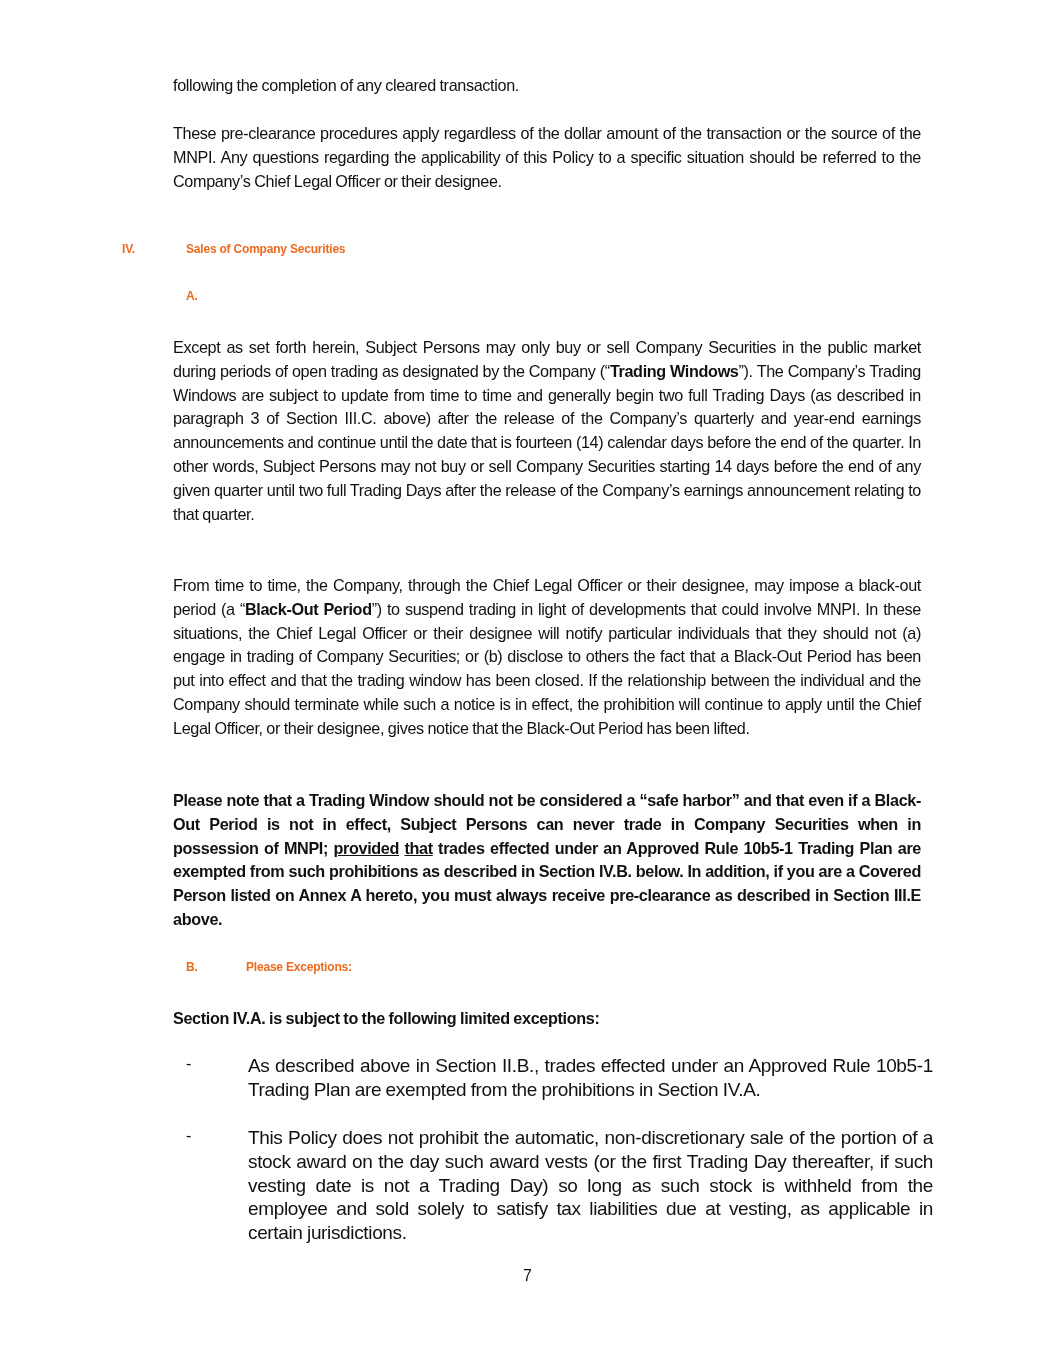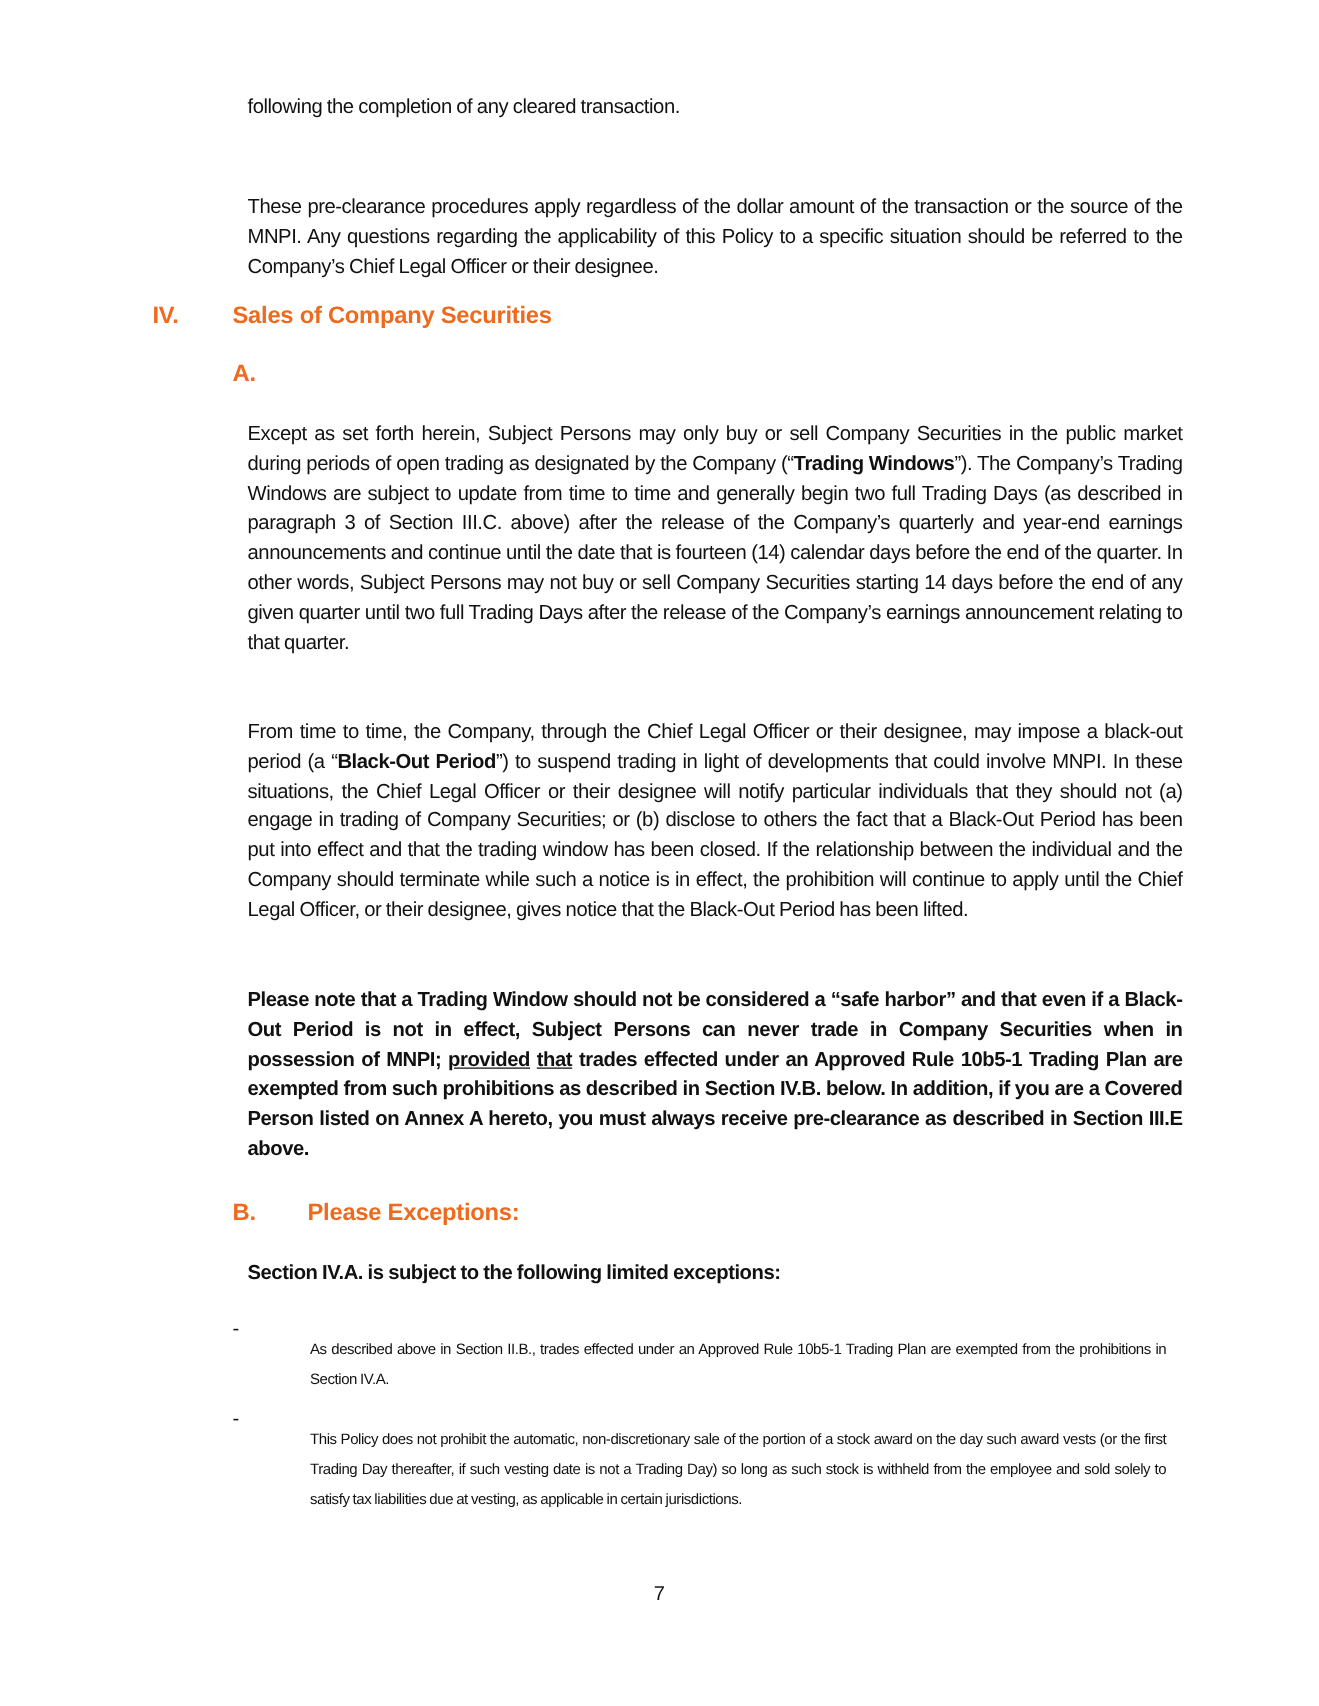--- a/index.html
+++ b/index.html
@@ -1,37 +1,37 @@
 <!DOCTYPE html>
 <html><head>
 <meta charset="utf-8">
 <style>
   html, body { margin: 0; padding: 0; background: #ffffff; }
   body { width: 1055px; height: 1365px; position: relative; overflow: hidden;
          font-family: "Liberation Sans", sans-serif; color: #111111; }
   .page { position: absolute; left: 0; top: 0; width: 1055px; height: 1365px; }
-  .p { position: absolute; left: 198px; width: 748px; font-size: 16.2px; line-height: 23.8px;
+  .p { position: absolute; left: 173px; width: 748px; font-size: 16.2px; line-height: 23.8px;
        text-align: justify; letter-spacing: -0.35px; word-spacing: -0.5px; }
   .p b { font-weight: bold; }
   .bold { font-weight: bold; }
-  .orange { color: #EE6A1F; font-weight: bold; font-size: 19px; position: absolute; letter-spacing: -0.2px; }
+  .orange { color: #EE6A1F; font-weight: bold; font-size: 12px; position: absolute; letter-spacing: -0.2px; }
   .u { text-decoration: underline; }
   .dash { position: absolute; left: 186px; font-size: 16.2px; }
-  .item { position: absolute; left: 248px; width: 685px; font-size: 12px; line-height: 23.8px;
-          text-align: justify; letter-spacing: -0.35px; word-spacing: -0.5px; margin-top: 14px; }
+  .item { position: absolute; left: 248px; width: 685px; font-size: 19px; line-height: 23.8px;
+          text-align: justify; letter-spacing: -0.35px; word-spacing: -0.5px; }
   .pagenum { position: absolute; left: 0; width: 1055px; text-align: center; top: 1267px; font-size: 16px; }
 </style>
 </head>
 <body>
 
 <div class="page">
 
   <div class="p" style="top:74px;">following the completion of any cleared transaction.</div>
 
-  <div class="p" style="top:122px;margin-top:32px;">These pre-clearance procedures apply regardless of the dollar amount of the transaction or the source of the MNPI. Any questions regarding the applicability of this Policy to a specific situation should be referred to the Company’s Chief Legal Officer or their designee.</div>
+  <div class="p" style="top:122px;">These pre-clearance procedures apply regardless of the dollar amount of the transaction or the source of the MNPI. Any questions regarding the applicability of this Policy to a specific situation should be referred to the Company’s Chief Legal Officer or their designee.</div>
 
   <div class="orange" style="left:122px; top:242px;">IV.</div>
   <div class="orange" style="left:186px; top:242px;">Sales of Company Securities</div>
 
   <div class="orange" style="left:186px; top:289px;">A.</div>
 
   <div class="p" style="top:336px;"><span>Except as set forth herein, Subject Persons may only buy or sell Company Securities in the public market during periods of open trading as designated by the Company (“</span><b>Trading Windows</b><span>”). The Company’s Trading Windows are subject to update from time to time and generally begin two full Trading Days (as described in paragraph 3 of Section III.C. above) after the release of the Company’s quarterly and year-end earnings announcements and continue until the date that is fourteen (14) calendar days before the end of the quarter. In other words, Subject Persons may not buy or sell Company Securities starting 14 days before the end of any given quarter until two full Trading Days after the release of the Company’s earnings announcement relating to that quarter.</span></div>
 
   <div class="p" style="top:574px;"><span>From time to time, the Company, through the Chief Legal Officer or their designee, may impose a black-out period (a “</span><b>Black-Out Period</b><span>”) to suspend trading in light of developments that could involve MNPI. In these situations, the Chief Legal Officer or their designee will notify particular individuals that they should not (a) engage in trading of Company Securities; or (b) disclose to others the fact that a Black-Out Period has been put into effect and that the trading window has been closed. If the relationship between the individual and the Company should terminate while such a notice is in effect, the prohibition will continue to apply until the Chief Legal Officer, or their designee, gives notice that the Black-Out Period has been lifted.</span></div>
 

